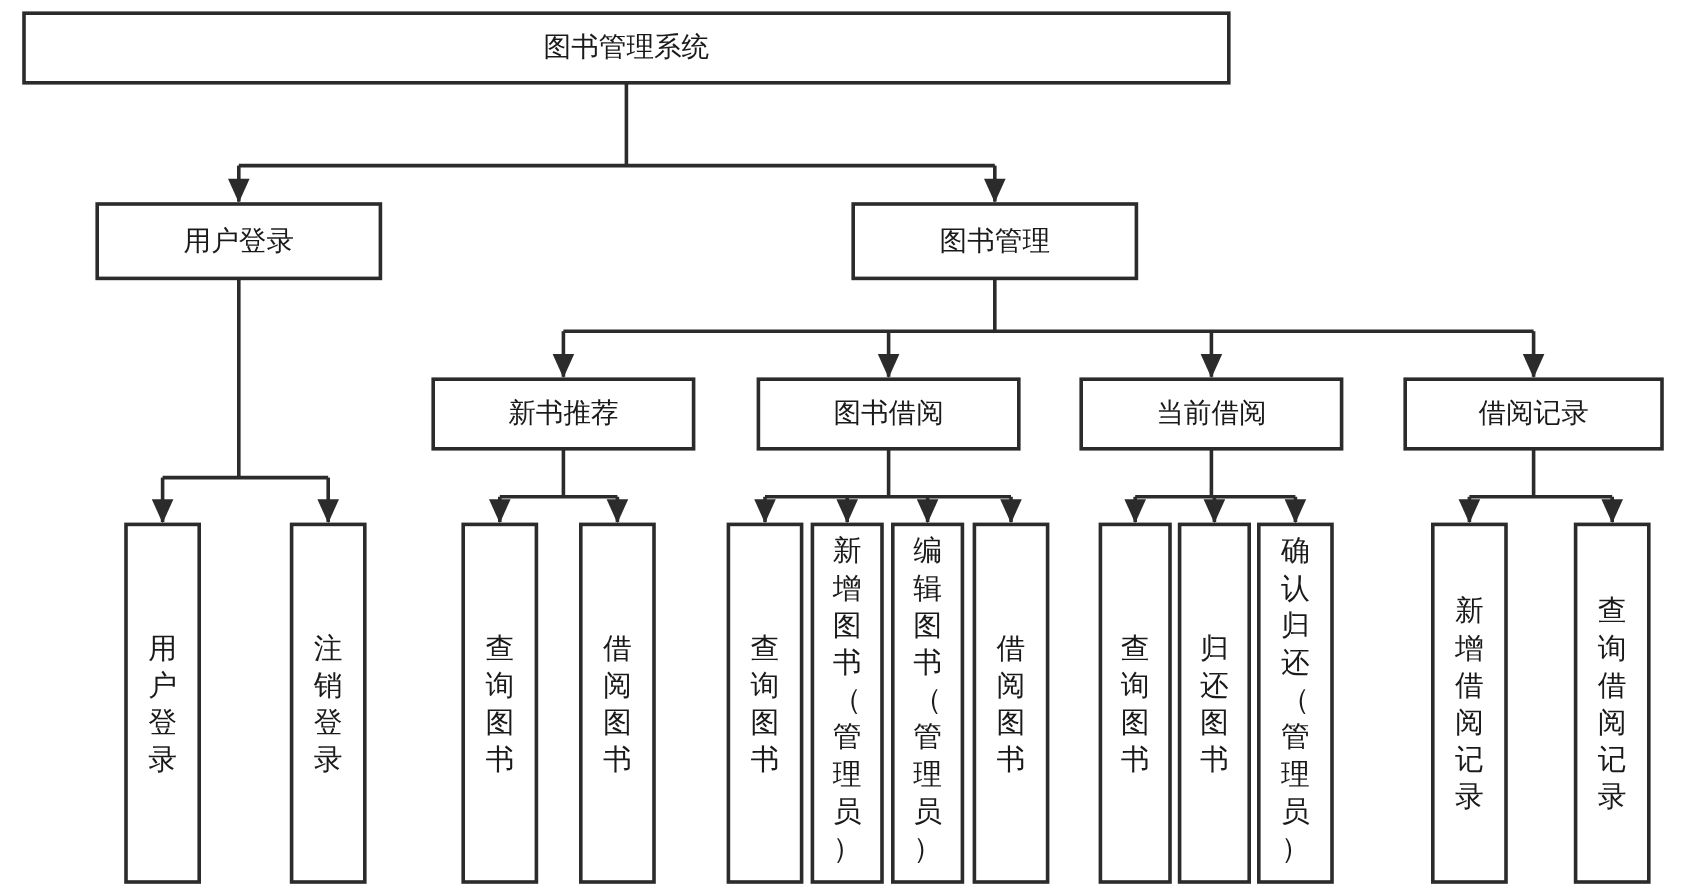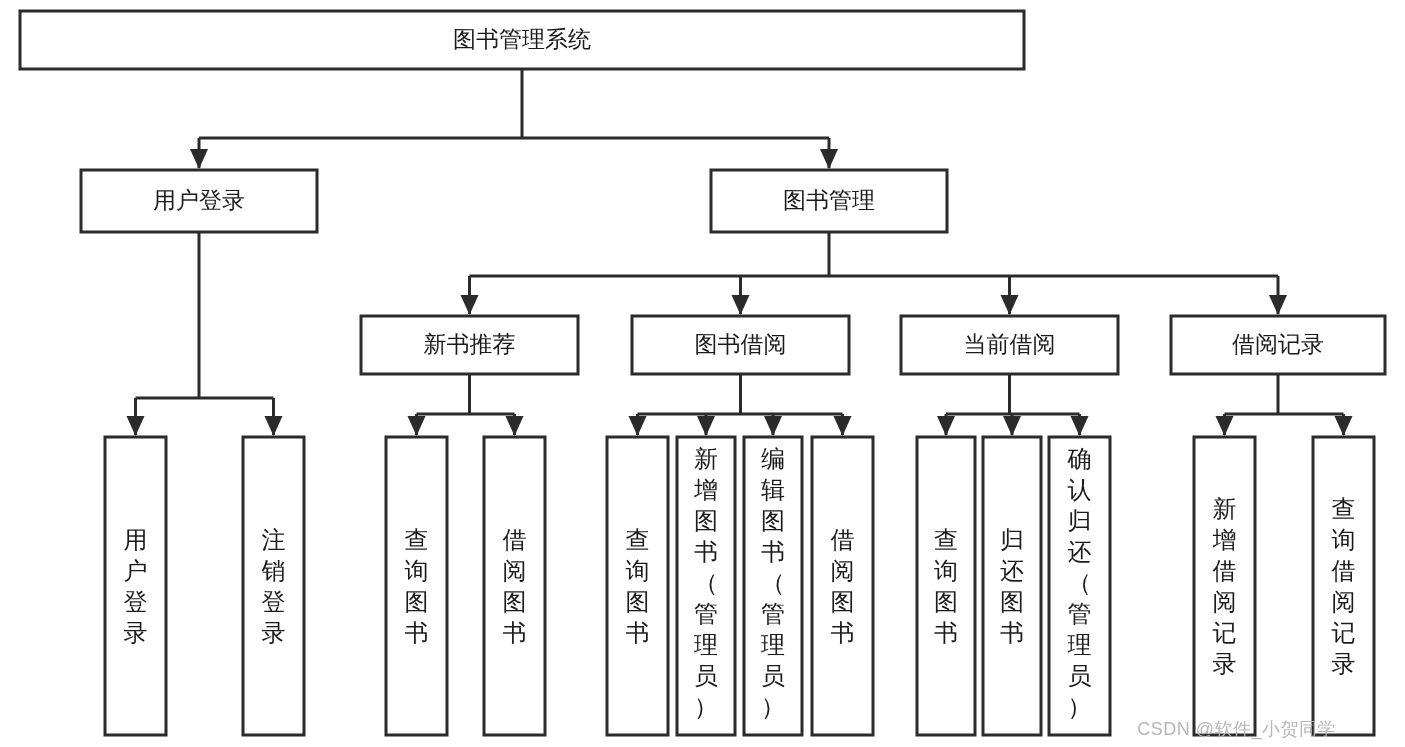--- a/index.html
+++ b/index.html
@@ -258,14 +258,13 @@
           <text x="1343.5" y="517" class="node-label-v" text-anchor="middle">查</text>
           <text x="1343.5" y="548" class="node-label-v" text-anchor="middle">询</text>
           <text x="1343.5" y="579" class="node-label-v" text-anchor="middle">借</text>
           <text x="1343.5" y="610" class="node-label-v" text-anchor="middle">阅</text>
           <text x="1343.5" y="641" class="node-label-v" text-anchor="middle">记</text>
           <text x="1343.5" y="672" class="node-label-v" text-anchor="middle">录</text>
         </g>
       </g>
   </svg>
 
-  <div class="watermark">CSDN @软件_小贺同学</div>
 </div>
 
 </body></html>

